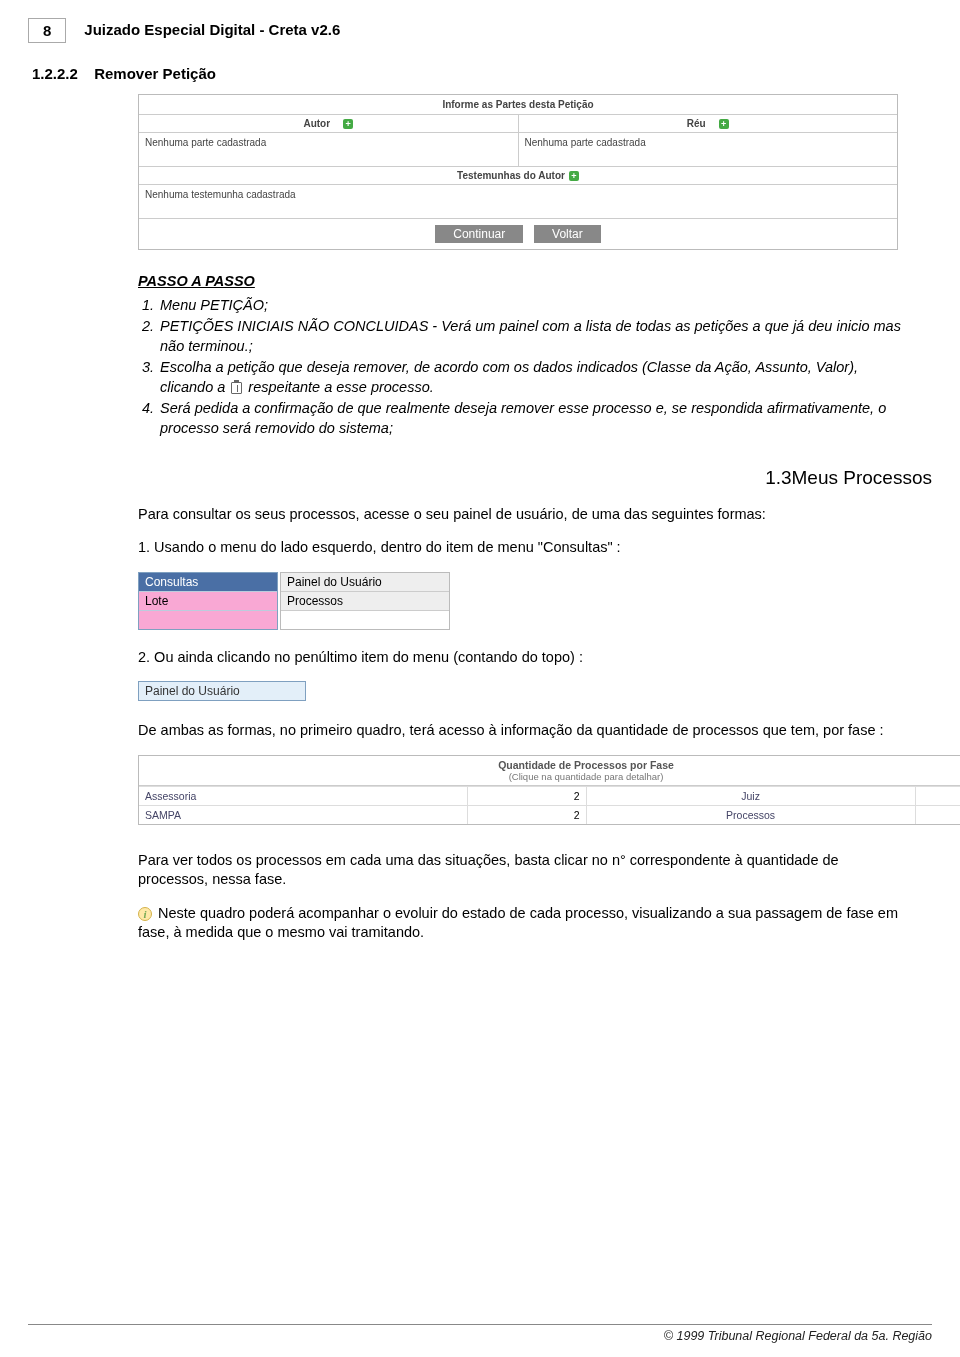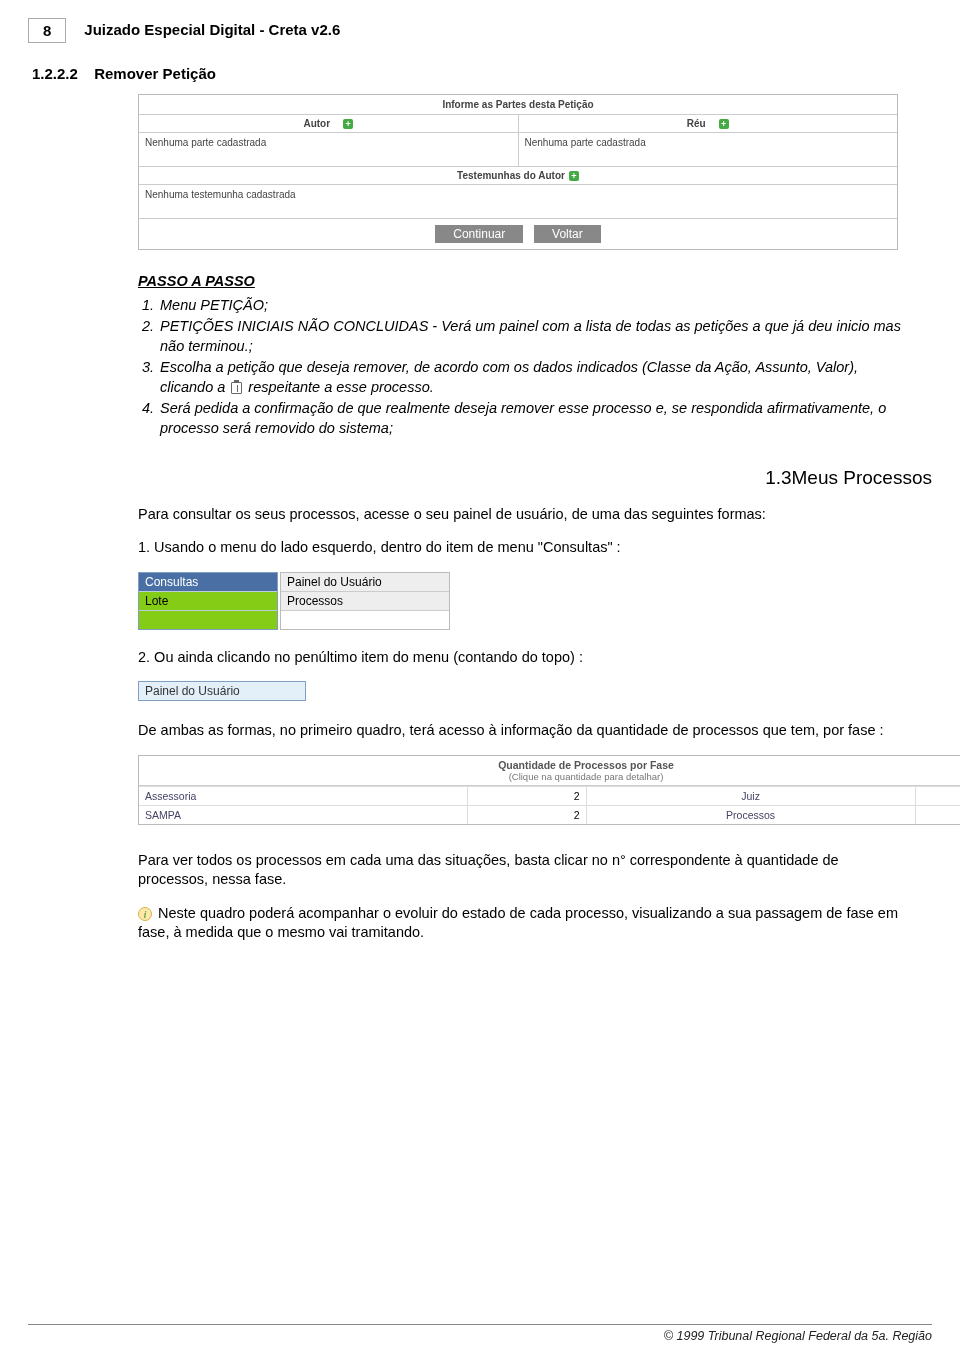--- a/index.html
+++ b/index.html
@@ -39,21 +39,21 @@
   .h2 { font-size: 19px; font-weight: normal; margin: 28px 0 16px 4px; text-align: right; }
   .h2 .num { display:inline-block; width: 80px; }
 
   .body-text { margin-left: 110px; margin-right: 20px; font-size: 14.5px; line-height:1.35; }
   .body-text p { margin-bottom: 14px; }
 
   
   .menu-shot { margin: 2px 0 18px 110px; width: 340px; font-size: 12px; display:flex; }
   .menu-col1 { width: 140px; border:1px solid #7fa0c0; }
   .menu-col1 .m-hd { background:#4a6fa5; color:#fff; padding:2px 6px; }
-  .menu-col1 .m-it { background:#84cc16; padding:2px 6px; border-top:1px solid #bcd; }
+  .menu-col1 .m-it { background:#f9a8d4; padding:2px 6px; border-top:1px solid #bcd; }
   .menu-col2 { width: 170px; border:1px solid #bbb; margin-left:2px; }
   .menu-col2 .m-it { background:#eee; padding:2px 6px; border-bottom:1px solid #ccc; }
 
   .single-menu-shot { margin: 2px 0 20px 110px; width: 168px; font-size:12px; border:1px solid #7fa0c0; }
   .single-menu-shot .m-it { background:#e3eff9; color:#333; padding:2px 6px; }
 
   
   .fase-shot { margin: 6px 0 26px 110px; width: 896px; font-size: 10.5px; border:1px solid #bbb; }
   .fase-shot .fs-hd { text-align:center; font-weight:bold; color:#555; padding:3px 0 0 0; }
   .fase-shot .fs-sub { text-align:center; color:#777; font-size:9.5px; padding-bottom:3px; border-bottom:1px solid #ccc;}

